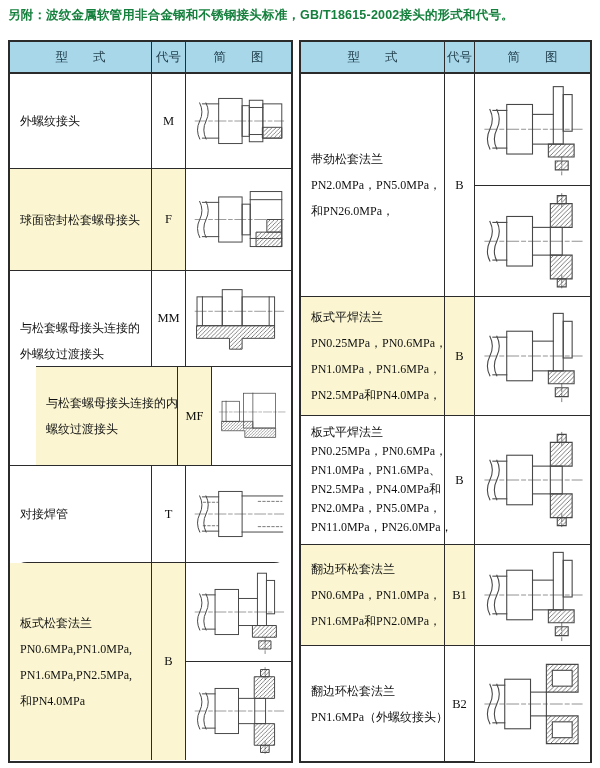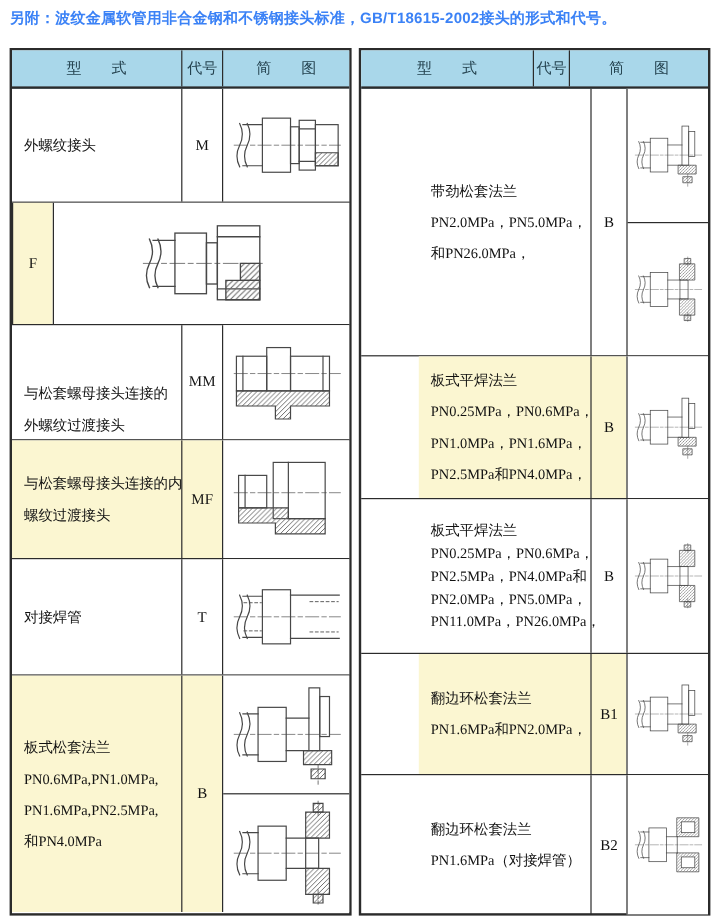--- a/index.html
+++ b/index.html
@@ -1,21 +1,21 @@
 <!DOCTYPE html>
 <html style="--hdr: #a9d7ea; --yl: #fbf6d1; --bd: #2b2b2b;"><head>
 <meta charset="utf-8">
 <style>
   html,body{margin:0;padding:0;background:#ffffff;}
   body{width:600px;height:768px;position:relative;overflow:hidden;
        font-family:"Liberation Serif","DejaVu Serif",serif;color:#111;}
   .page{position:absolute;inset:0;background:#ffffff;}
   .title{position:absolute;top:7px;left:8px;width:584px;
          font-family:"Liberation Sans","DejaVu Sans",sans-serif;
-         font-size:12.5px;font-weight:bold;color:#3b82f6;letter-spacing:0.2px;}
+         font-size:12.5px;font-weight:bold;color:#15803d;letter-spacing:0.2px;}
   .dtable{position:absolute;top:40px;border:2px solid var(--bd,#2b2b2b);background:#fff;
           display:flex;flex-direction:column;box-sizing:border-box;}
   .t-left{left:8px;width:285px;height:723px;}
   .t-right{left:299px;width:293px;height:723px;}
   .thead{display:flex;height:30px;flex:0 0 30px;background:var(--hdr,#a9d7ea);
          border-bottom:2px solid var(--bd,#2b2b2b);
          font-family:"Liberation Sans","DejaVu Sans",sans-serif;
          font-size:12.5px;color:#24424f;}
   .hcell{display:flex;align-items:center;justify-content:center;box-sizing:border-box;white-space:pre;}
   .hc2,.hc3{border-left:1px solid var(--bd,#2b2b2b);}
@@ -24,21 +24,21 @@
   .hc3{flex:1;}
   .tbody{display:flex;flex-direction:column;flex:1;}
   .trow{display:flex;border-top:1px solid var(--bd,#2b2b2b);box-sizing:border-box;}
   .tbody .trow:first-child{border-top:none;}
   .cell{box-sizing:border-box;}
   .ctype{display:flex;align-items:center;padding:4px 4px 4px 10px;font-size:12px;line-height:26px;}
   .tlines div{white-space:nowrap;}
   .ccode{border-left:1px solid var(--bd,#2b2b2b);display:flex;align-items:center;justify-content:center;
          font-size:12.5px;}
   .t-left .ctype{width:141px;} .t-left .ccode{width:34px;}
-  .t-right .ctype{width:143px;margin-left:48px;} .t-right .ccode{width:30px;}
+  .t-right .ctype{width:143px;} .t-right .ccode{width:30px;}
   .cdiag{flex:1;border-left:1px solid var(--bd,#2b2b2b);display:flex;flex-direction:column;background:#fff;}
   .diag{flex:1;display:flex;align-items:center;justify-content:center;overflow:hidden;padding:2px;}
   .diag.split{border-top:1px solid var(--bd,#2b2b2b);}
   .hl .ctype,.hl .ccode{background:var(--yl,#fbf6d1);}
 </style>
 </head>
 <body>
 
 <div class="page">
 
@@ -78,20 +78,25 @@
                   <line x1="68" y1="63" x2="83" y2="63"></line>
                   <rect x="83" y="29" width="21" height="38"></rect>
                   <path d="M83,55 h21 v12 h-21 z" fill="url(#htch0)"></path>
                   <line x1="8" y1="48" x2="106" y2="48" stroke-width="0.6" stroke-dasharray="12 3 4 3"></line>
                 </g>
               </svg>
             </div>
           </div>
         </div>
         <div class="trow hl" style="height: 102px; flex: 0 0 102px;">
+          <div class="cell ctype">
+            <div class="tlines" style="line-height: 26px;">
+              <div>球面密封松套螺母接头</div>
+            </div>
+          </div>
           <div class="cell ccode">F</div>
           <div class="cell cdiag">
             <div class="diag">
               <svg width="100%" height="100%" viewBox="0 0 112 96" preserveAspectRatio="xMidYMid meet">
                 <defs>
                   <pattern id="htch1" patternUnits="userSpaceOnUse" width="4.5" height="4.5">
                     <path d="M-1,1 l2,-2 M0,4.5 l4.5,-4.5 M3.5,5.5 l2,-2" stroke="#6b6b6b" stroke-width="0.9" fill="none"></path>
                   </pattern>
                 </defs>
                 <g stroke="#474747" stroke-width="1.1" fill="none" stroke-linecap="square">
@@ -134,21 +139,21 @@
                   <rect x="38" y="16" width="22" height="40"></rect>
                   <rect x="60" y="24" width="36" height="32"></rect>
                   <line x1="90" y1="24" x2="90" y2="56"></line>
                   <path d="M10,56 h86 v14 h-36 v12 h-14 v-12 h-36 z" fill="url(#htch2)"></path>
                   <line x1="8" y1="40" x2="106" y2="40" stroke-width="0.6" stroke-dasharray="12 3 4 3"></line>
                 </g>
               </svg>
             </div>
           </div>
         </div>
-        <div class="trow hl" style="height: 99px; flex: 0 0 99px;">
+        <div class="trow hl" style="height: 99px; flex: 0 0 99px; margin-left: 26px;">
           <div class="cell ctype">
             <div class="tlines" style="line-height: 26px;">
               <div>与松套螺母接头连接的内</div>
               <div>螺纹过渡接头</div>
             </div>
           </div>
           <div class="cell ccode">MF</div>
           <div class="cell cdiag">
             <div class="diag">
               <svg width="100%" height="100%" viewBox="0 0 112 96" preserveAspectRatio="xMidYMid meet">
@@ -195,21 +200,21 @@
                   <line x1="78" y1="34" x2="104" y2="34" stroke-dasharray="2.5 2.5" stroke-width="0.8"></line>
                   <line x1="78" y1="62" x2="104" y2="62" stroke-dasharray="2.5 2.5" stroke-width="0.8"></line>
                   <line x1="17" y1="35" x2="33" y2="35" stroke-dasharray="2.5 2.5" stroke-width="0.8"></line>
                   <line x1="17" y1="61" x2="33" y2="61" stroke-dasharray="2.5 2.5" stroke-width="0.8"></line>
                   <line x1="8" y1="48" x2="106" y2="48" stroke-width="0.6" stroke-dasharray="12 3 4 3"></line>
                 </g>
               </svg>
             </div>
           </div>
         </div>
-        <div class="trow hl" style="height: 198px; flex: 0 0 198px;">
+        <div class="trow hl" style="height: 198px; flex: 0 0 198px; border-radius: 17px;">
           <div class="cell ctype">
             <div class="tlines" style="line-height: 26px;">
               <div>板式松套法兰</div>
               <div>PN0.6MPa,PN1.0MPa,</div>
               <div>PN1.6MPa,PN2.5MPa,</div>
               <div>和PN4.0MPa</div>
             </div>
           </div>
           <div class="cell ccode">B</div>
           <div class="cell cdiag">
@@ -372,20 +377,21 @@
                 </g>
               </svg>
             </div>
           </div>
         </div>
         <div class="trow" style="height: 129px; flex: 0 0 129px;">
           <div class="cell ctype">
             <div class="tlines" style="line-height: 19px;">
               <div>板式平焊法兰</div>
               <div>PN0.25MPa，PN0.6MPa，</div>
+              <div>PN1.0MPa，PN1.6MPa、</div>
               <div>PN2.5MPa，PN4.0MPa和</div>
               <div>PN2.0MPa，PN5.0MPa，</div>
               <div>PN11.0MPa，PN26.0MPa，</div>
             </div>
           </div>
           <div class="cell ccode">B</div>
           <div class="cell cdiag">
             <div class="diag">
               <svg width="100%" height="100%" viewBox="0 0 112 96" preserveAspectRatio="xMidYMid meet">
                 <defs>
@@ -411,20 +417,21 @@
                   <line x1="8" y1="48" x2="106" y2="48" stroke-width="0.6" stroke-dasharray="12 3 4 3"></line>
                 </g>
               </svg>
             </div>
           </div>
         </div>
         <div class="trow hl" style="height: 101px; flex: 0 0 101px;">
           <div class="cell ctype">
             <div class="tlines" style="line-height: 26px;">
               <div>翻边环松套法兰</div>
+              <div>PN0.6MPa，PN1.0MPa，</div>
               <div>PN1.6MPa和PN2.0MPa，</div>
             </div>
           </div>
           <div class="cell ccode">B1</div>
           <div class="cell cdiag">
             <div class="diag">
               <svg width="100%" height="100%" viewBox="0 0 112 96" preserveAspectRatio="xMidYMid meet">
                 <defs>
                   <pattern id="htch11" patternUnits="userSpaceOnUse" width="4.5" height="4.5">
                     <path d="M-1,1 l2,-2 M0,4.5 l4.5,-4.5 M3.5,5.5 l2,-2" stroke="#6b6b6b" stroke-width="0.9" fill="none"></path>
@@ -446,21 +453,21 @@
                   <line x1="8" y1="48" x2="106" y2="48" stroke-width="0.6" stroke-dasharray="12 3 4 3"></line>
                 </g>
               </svg>
             </div>
           </div>
         </div>
         <div class="trow" style="height: 117px; flex: 0 0 117px;">
           <div class="cell ctype">
             <div class="tlines" style="line-height: 26px;">
               <div>翻边环松套法兰</div>
-              <div>PN1.6MPa（对接焊管）</div>
+              <div>PN1.6MPa（外螺纹接头）</div>
             </div>
           </div>
           <div class="cell ccode">B2</div>
           <div class="cell cdiag">
             <div class="diag">
               <svg width="100%" height="100%" viewBox="0 0 112 96" preserveAspectRatio="xMidYMid meet">
                 <defs>
                   <pattern id="htch12" patternUnits="userSpaceOnUse" width="4.5" height="4.5">
                     <path d="M-1,1 l2,-2 M0,4.5 l4.5,-4.5 M3.5,5.5 l2,-2" stroke="#6b6b6b" stroke-width="0.9" fill="none"></path>
                   </pattern>

